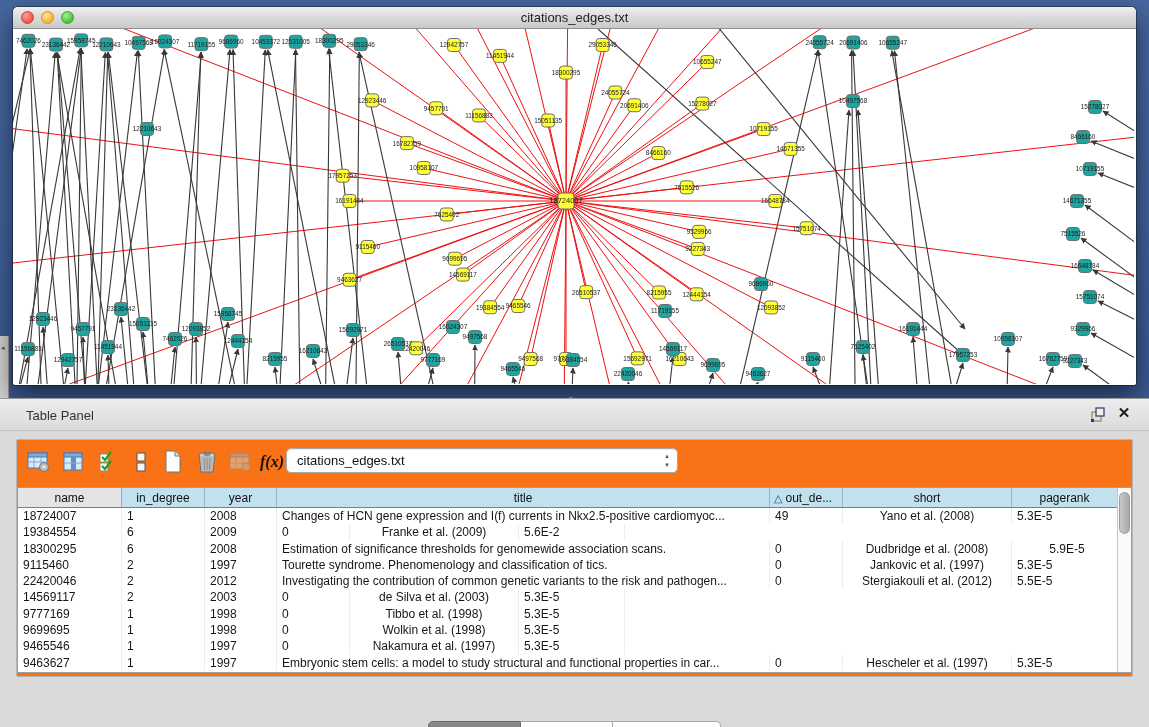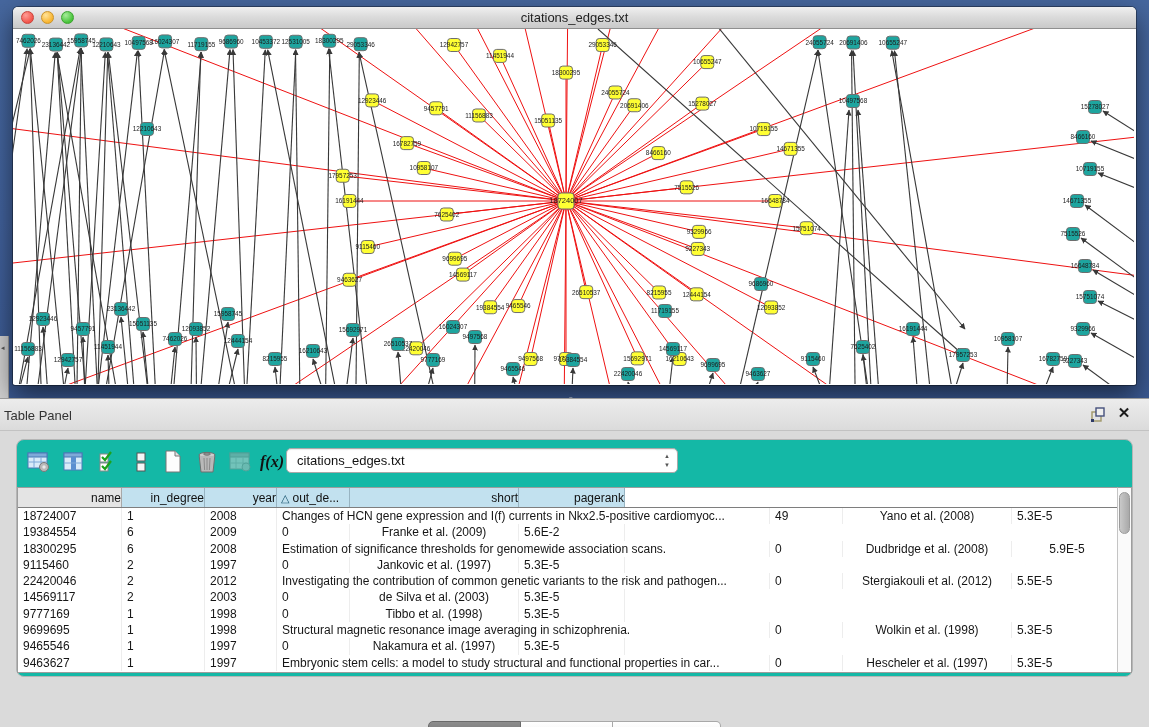--- a/index.html
+++ b/index.html
@@ -25,41 +25,41 @@
   #win-title { position:absolute; left:0; right:0; top:3px; text-align:center; font-size:13px; color:#222; }
   #net-canvas { position:relative; width:100%; height:355px; background:#fff; }
   #net-svg { display:block; }
 
   
   #splitter-handle { position:absolute; left:568px; top:395px; font-size:9px; color:#e7e7e7; text-shadow:0 0 1px #777; }
 
   
   #table-panel { position:absolute; left:0; top:398px; width:1149px; height:329px; background:#dadada; border-top:1px solid #9a9a9a; }
   #panel-titlebar { position:relative; height:32px; background:linear-gradient(180deg,#ececec,#dbdbdb); border-bottom:1px solid #c2c2c2; }
-  #panel-title { position:absolute; left:4px; top:9px; font-size:13px; color:#333; }
+  #panel-title { position:absolute; left:26px; top:9px; font-size:13px; color:#333; }
   #panel-float-btn { position:absolute; right:42px; top:7px; width:18px; height:18px; cursor:default; }
   #panel-close-btn { position:absolute; right:16px; top:5px; width:18px; height:20px; font-size:15px; font-weight:bold; color:#1d1d1d; text-align:center; }
 
   #panel-body { position:absolute; left:16px; top:40px; width:1117px; height:238px;
-    border:1px solid #b5b5b5; border-radius:8px; background:#14b8a6; }
+    border:1px solid #b5b5b5; border-radius:2px; background:#f97316; }
 
   
   #tp-toolbar { position:relative; height:44px; }
   .tool-btn { position:absolute; top:9px; width:28px; height:26px; display:flex; align-items:center; justify-content:center; }
   .tool-btn svg { display:block; }
   #fx-btn { font-family:"Liberation Serif", serif; font-style:italic; font-weight:bold; font-size:16px; color:#111; }
   #table-selector { position:absolute; left:269px; top:8px; width:392px; height:25px; background:#fff;
     border:1px solid #a9a9a9; border-radius:5px; box-shadow:inset 0 1px 1px rgba(0,0,0,.08); }
   #table-selector-value { position:absolute; left:10px; top:4px; font-size:13px; color:#111; }
   #combo-arrows { position:absolute; right:7px; top:3px; font-size:6px; line-height:9px; color:#555; text-align:center; }
 
   
   #tp-table { position:absolute; left:0px; top:47px; width:1115px; height:186px; background:#fff; border:1px solid #9d9d9d; }
   #thead { display:flex; height:20px; border-bottom:1px solid #7e7e7e; }
-  .th { font-size:12px; color:#111; text-align:right; line-height:20px; background:#c2e1ef;
+  .th { font-size:12px; color:#111; text-align:center; line-height:20px; background:#c2e1ef;
         border-right:1px solid #98b4c2; overflow:hidden; white-space:nowrap; }
   .th.key-col { background:#e4e4e4; border-right:1px solid #a8a8a8; }
   .th.sorted { text-align:left; padding-left:4px; }
   .sort-glyph { color:#13506b; font-size:11px; margin-right:3px; }
   #tbody { position:relative; }
   .tr { display:flex; height:16.3px; }
   .td { font-size:12px; color:#161616; line-height:16.3px; padding-left:5px; overflow:hidden; white-space:nowrap;
         border-right:1px solid #ededed; }
   .td.center { text-align:center; padding-left:0; }
   
@@ -551,20 +551,21 @@
           <span id="table-selector-value">citations_edges.txt</span>
           <div id="combo-arrows">▲<br>▼</div>
         </div>
       </div>
 
       <div id="tp-table">
         <div id="thead">
             <div class="th key-col" style="width: 104px;"><span>name</span></div>
             <div class="th" style="width: 83px;"><span>in_degree</span></div>
             <div class="th" style="width: 72px;"><span>year</span></div>
+            <div class="th" style="width: 493px;"><span>title</span></div>
             <div class="th sorted" style="width: 73px;"><span class="sort-glyph">△</span><span>out_de...</span></div>
             <div class="th" style="width: 169px;"><span>short</span></div>
             <div class="th" style="width: 106px;"><span>pagerank</span></div>
           </div>
         <div id="tbody">
             <div class="tr">
               <div class="td" style="width: 104px;">18724007</div>
               <div class="td" style="width: 83px;">1</div>
               <div class="td" style="width: 72px;">2008</div>
               <div class="td" style="width: 493px;">Changes of HCN gene expression and I(f) currents in Nkx2.5-positive cardiomyoc...</div>
@@ -586,20 +587,21 @@
               <div class="td" style="width: 72px;">2008</div>
               <div class="td" style="width: 493px;">Estimation of significance thresholds for genomewide association scans.</div>
               <div class="td" style="width: 73px;">0</div>
               <div class="td center" style="width: 169px;">Dudbridge et al. (2008)</div>
               <div class="td" style="width: 106px; text-align: center;">5.9E-5</div>
             </div>
             <div class="tr">
               <div class="td" style="width: 104px;">9115460</div>
               <div class="td" style="width: 83px;">2</div>
               <div class="td" style="width: 72px;">1997</div>
+              <div class="td" style="width: 493px;">Tourette syndrome. Phenomenology and classification of tics.</div>
               <div class="td" style="width: 73px;">0</div>
               <div class="td center" style="width: 169px;">Jankovic et al. (1997)</div>
               <div class="td" style="width: 106px;">5.3E-5</div>
             </div>
             <div class="tr">
               <div class="td" style="width: 104px;">22420046</div>
               <div class="td" style="width: 83px;">2</div>
               <div class="td" style="width: 72px;">2012</div>
               <div class="td" style="width: 493px;">Investigating the contribution of common genetic variants to the risk and pathogen...</div>
               <div class="td" style="width: 73px;">0</div>
@@ -619,21 +621,20 @@
               <div class="td" style="width: 83px;">1</div>
               <div class="td" style="width: 72px;">1998</div>
               <div class="td" style="width: 73px;">0</div>
               <div class="td center" style="width: 169px;">Tibbo et al. (1998)</div>
               <div class="td" style="width: 106px;">5.3E-5</div>
             </div>
             <div class="tr">
               <div class="td" style="width: 104px;">9699695</div>
               <div class="td" style="width: 83px;">1</div>
               <div class="td" style="width: 72px;">1998</div>
-              <div class="td" style="width: 493px;">Structural magnetic resonance image averaging in schizophrenia.</div>
               <div class="td" style="width: 73px;">0</div>
               <div class="td center" style="width: 169px;">Wolkin et al. (1998)</div>
               <div class="td" style="width: 106px;">5.3E-5</div>
             </div>
             <div class="tr">
               <div class="td" style="width: 104px;">9465546</div>
               <div class="td" style="width: 83px;">1</div>
               <div class="td" style="width: 72px;">1997</div>
               <div class="td" style="width: 73px;">0</div>
               <div class="td center" style="width: 169px;">Nakamura et al. (1997)</div>

